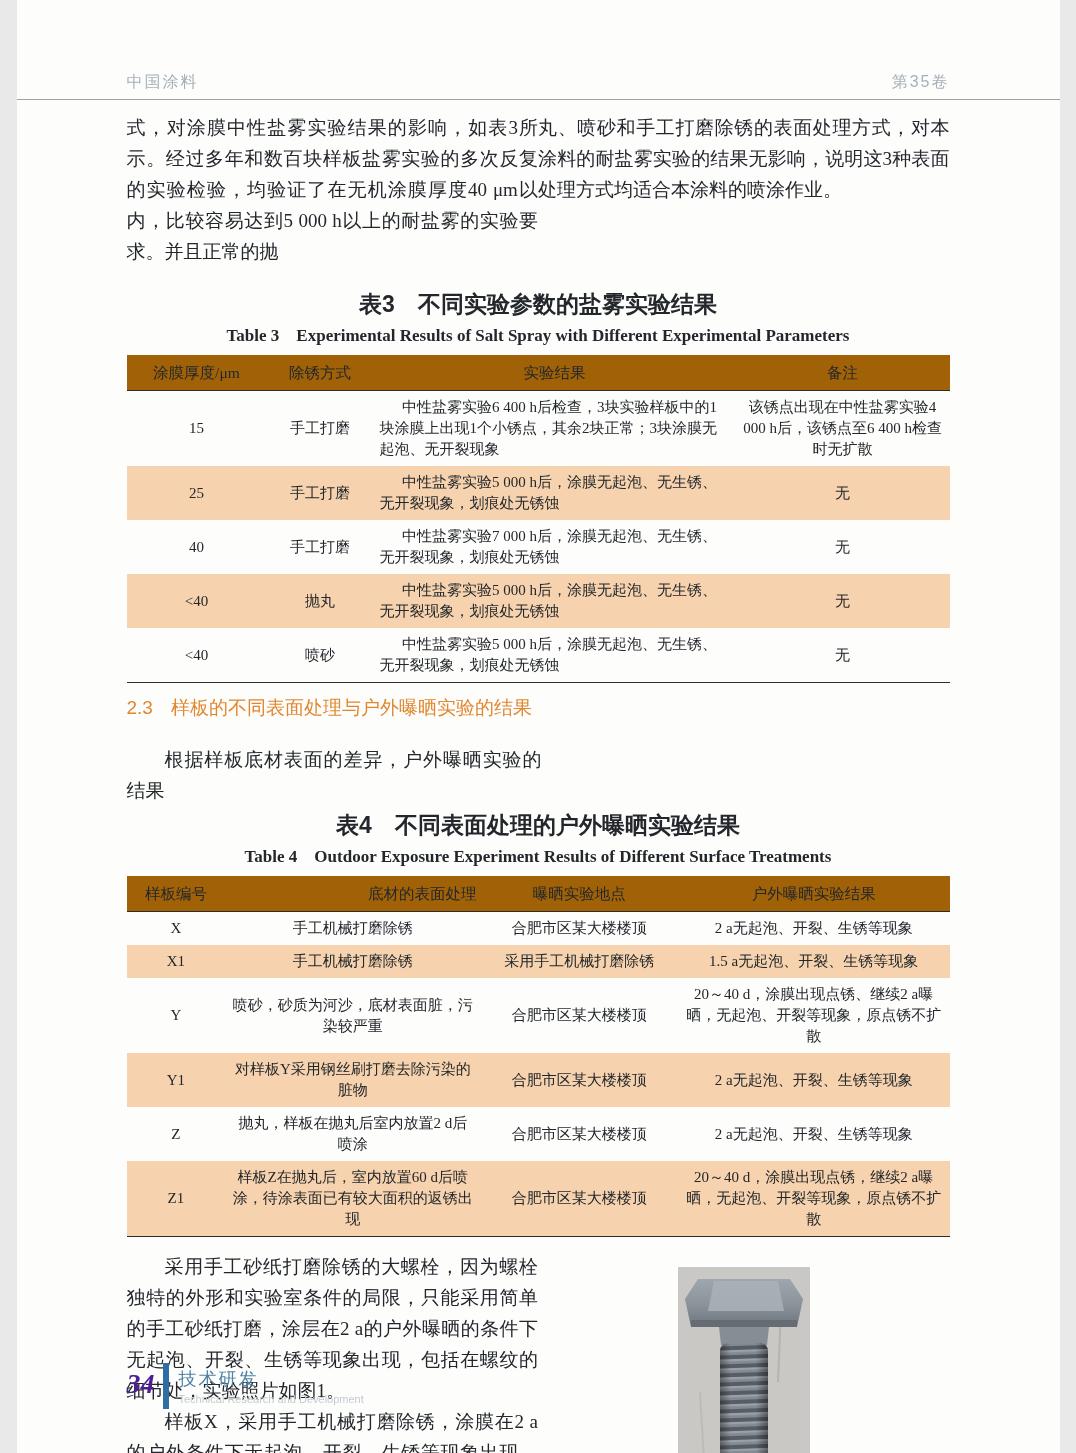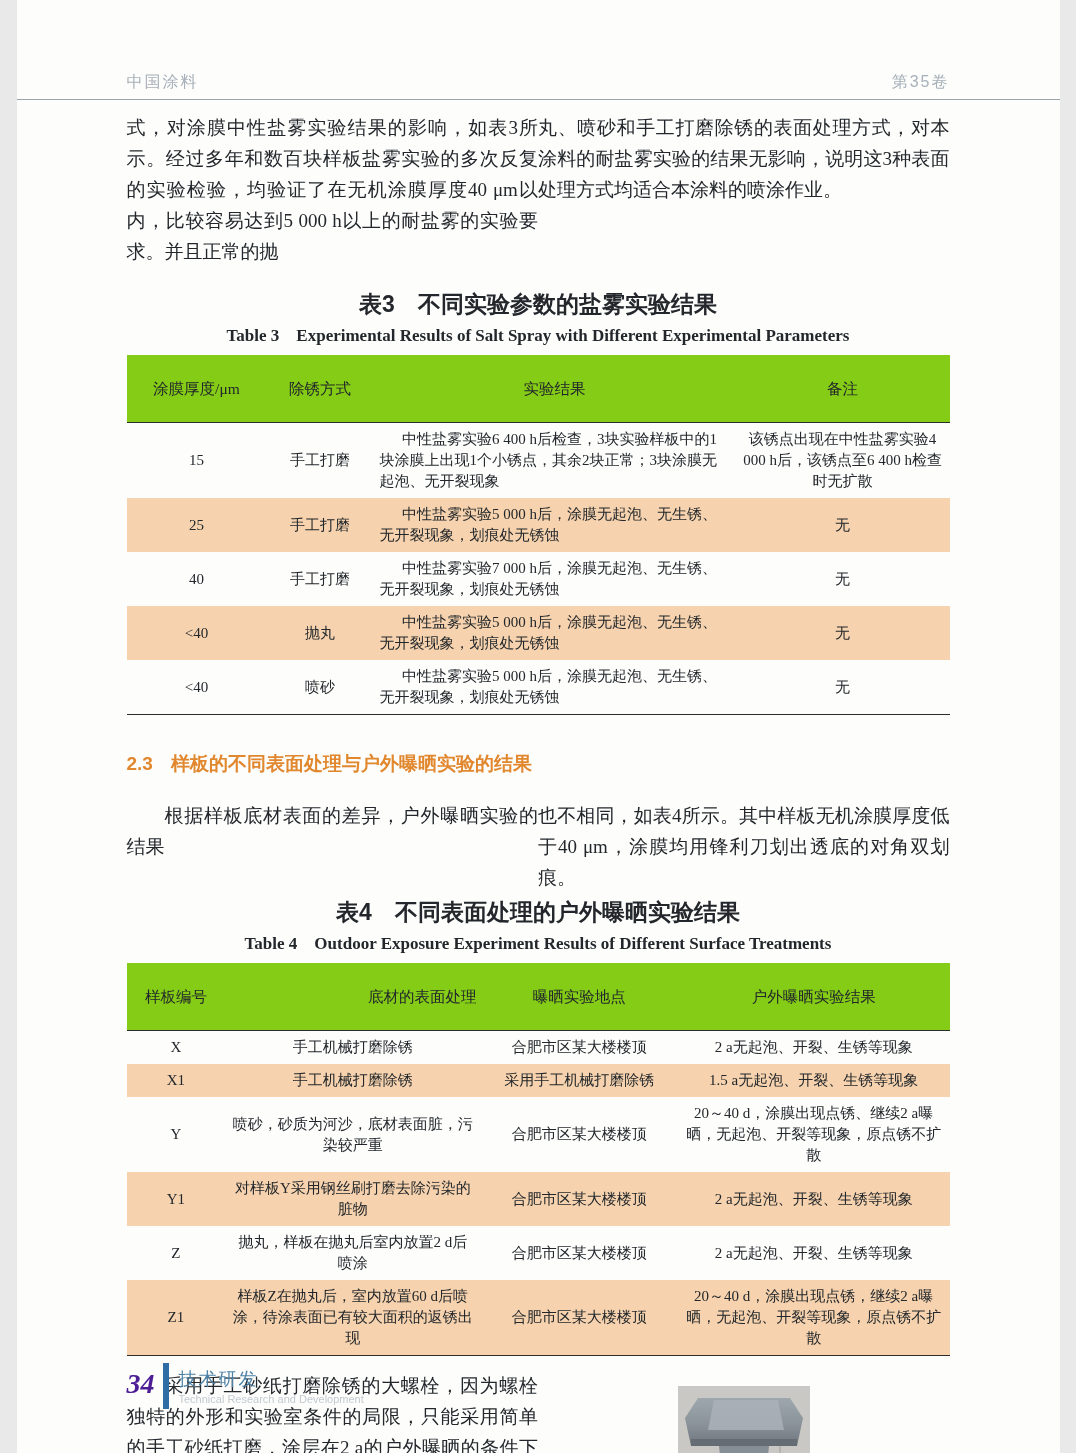--- a/index.html
+++ b/index.html
@@ -36,30 +36,30 @@
   }
   .tbl-cap-en {
     text-align:center; font-weight:bold; font-size:17px; margin-top:4px; margin-bottom:8px;
     font-family:"Liberation Serif","DejaVu Serif",serif;
   }
 
   
   table { width:100%; border-collapse:collapse; font-size:15px; line-height:21px; }
   table { border-bottom:1.5px solid #2c2c2c; }
   thead th {
-    background:#84cc16; font-weight:normal; font-size:15.5px;
-    padding:23px 4px; border-bottom:1.5px solid #2c2c2c; text-align:center;margin-top:16px;
+    background:#a16207; font-weight:normal; font-size:15.5px;
+    padding:7px 4px; border-bottom:1.5px solid #2c2c2c; text-align:center;margin-top:16px;
   }
   td { padding:6px 6px; vertical-align:middle; text-align:center; }
   tr.stripe td { background:#f6d3ae; }
   td.res { text-align:left; text-indent:1.5em; }
 
   
   .sec-head {
-    margin-top:36px; font-weight:bold; font-size:19px; color:#e1882f;
+    margin-top:12px; font-weight:normal; font-size:19px; color:#e1882f;
     font-family:"Liberation Sans","DejaVu Sans",sans-serif;
   }
   .sec-head .num { margin-right:18px; }
 
   
   .figure-block { margin-top:10px; }
   .photo-wrap { display:flex; justify-content:center; margin-top:6px; }
 
   
   .pagefoot {
@@ -145,21 +145,20 @@
           <td>无</td>
         </tr>
       </tbody>
     </table>
 
     <div class="sec-head">
       <span class="num">2.3</span><span>样板的不同表面处理与户外曝晒实验的结果</span>
     </div>
     <div class="twocol" style="margin-top:23px;">
       <p class="col indent">根据样板底材表面的差异，户外曝晒实验的结果</p>
-      <p class="col">也不相同，如表4所示。其中样板无机涂膜厚度低于40 μm，涂膜均用锋利刀划出透底的对角双划痕。</p>
     </div>
 
     <div class="tbl-cap-cn" style="margin-top:4px;">表4　不同表面处理的户外曝晒实验结果</div>
     <div class="tbl-cap-en">Table 4　Outdoor Exposure Experiment Results of Different Surface Treatments</div>
     <table>
       <thead>
         <tr>
           <th class="w-t4-1">样板编号</th>
           <th class="w-t4-2">底材的表面处理</th>
           <th class="w-t4-3">曝晒实验地点</th>

